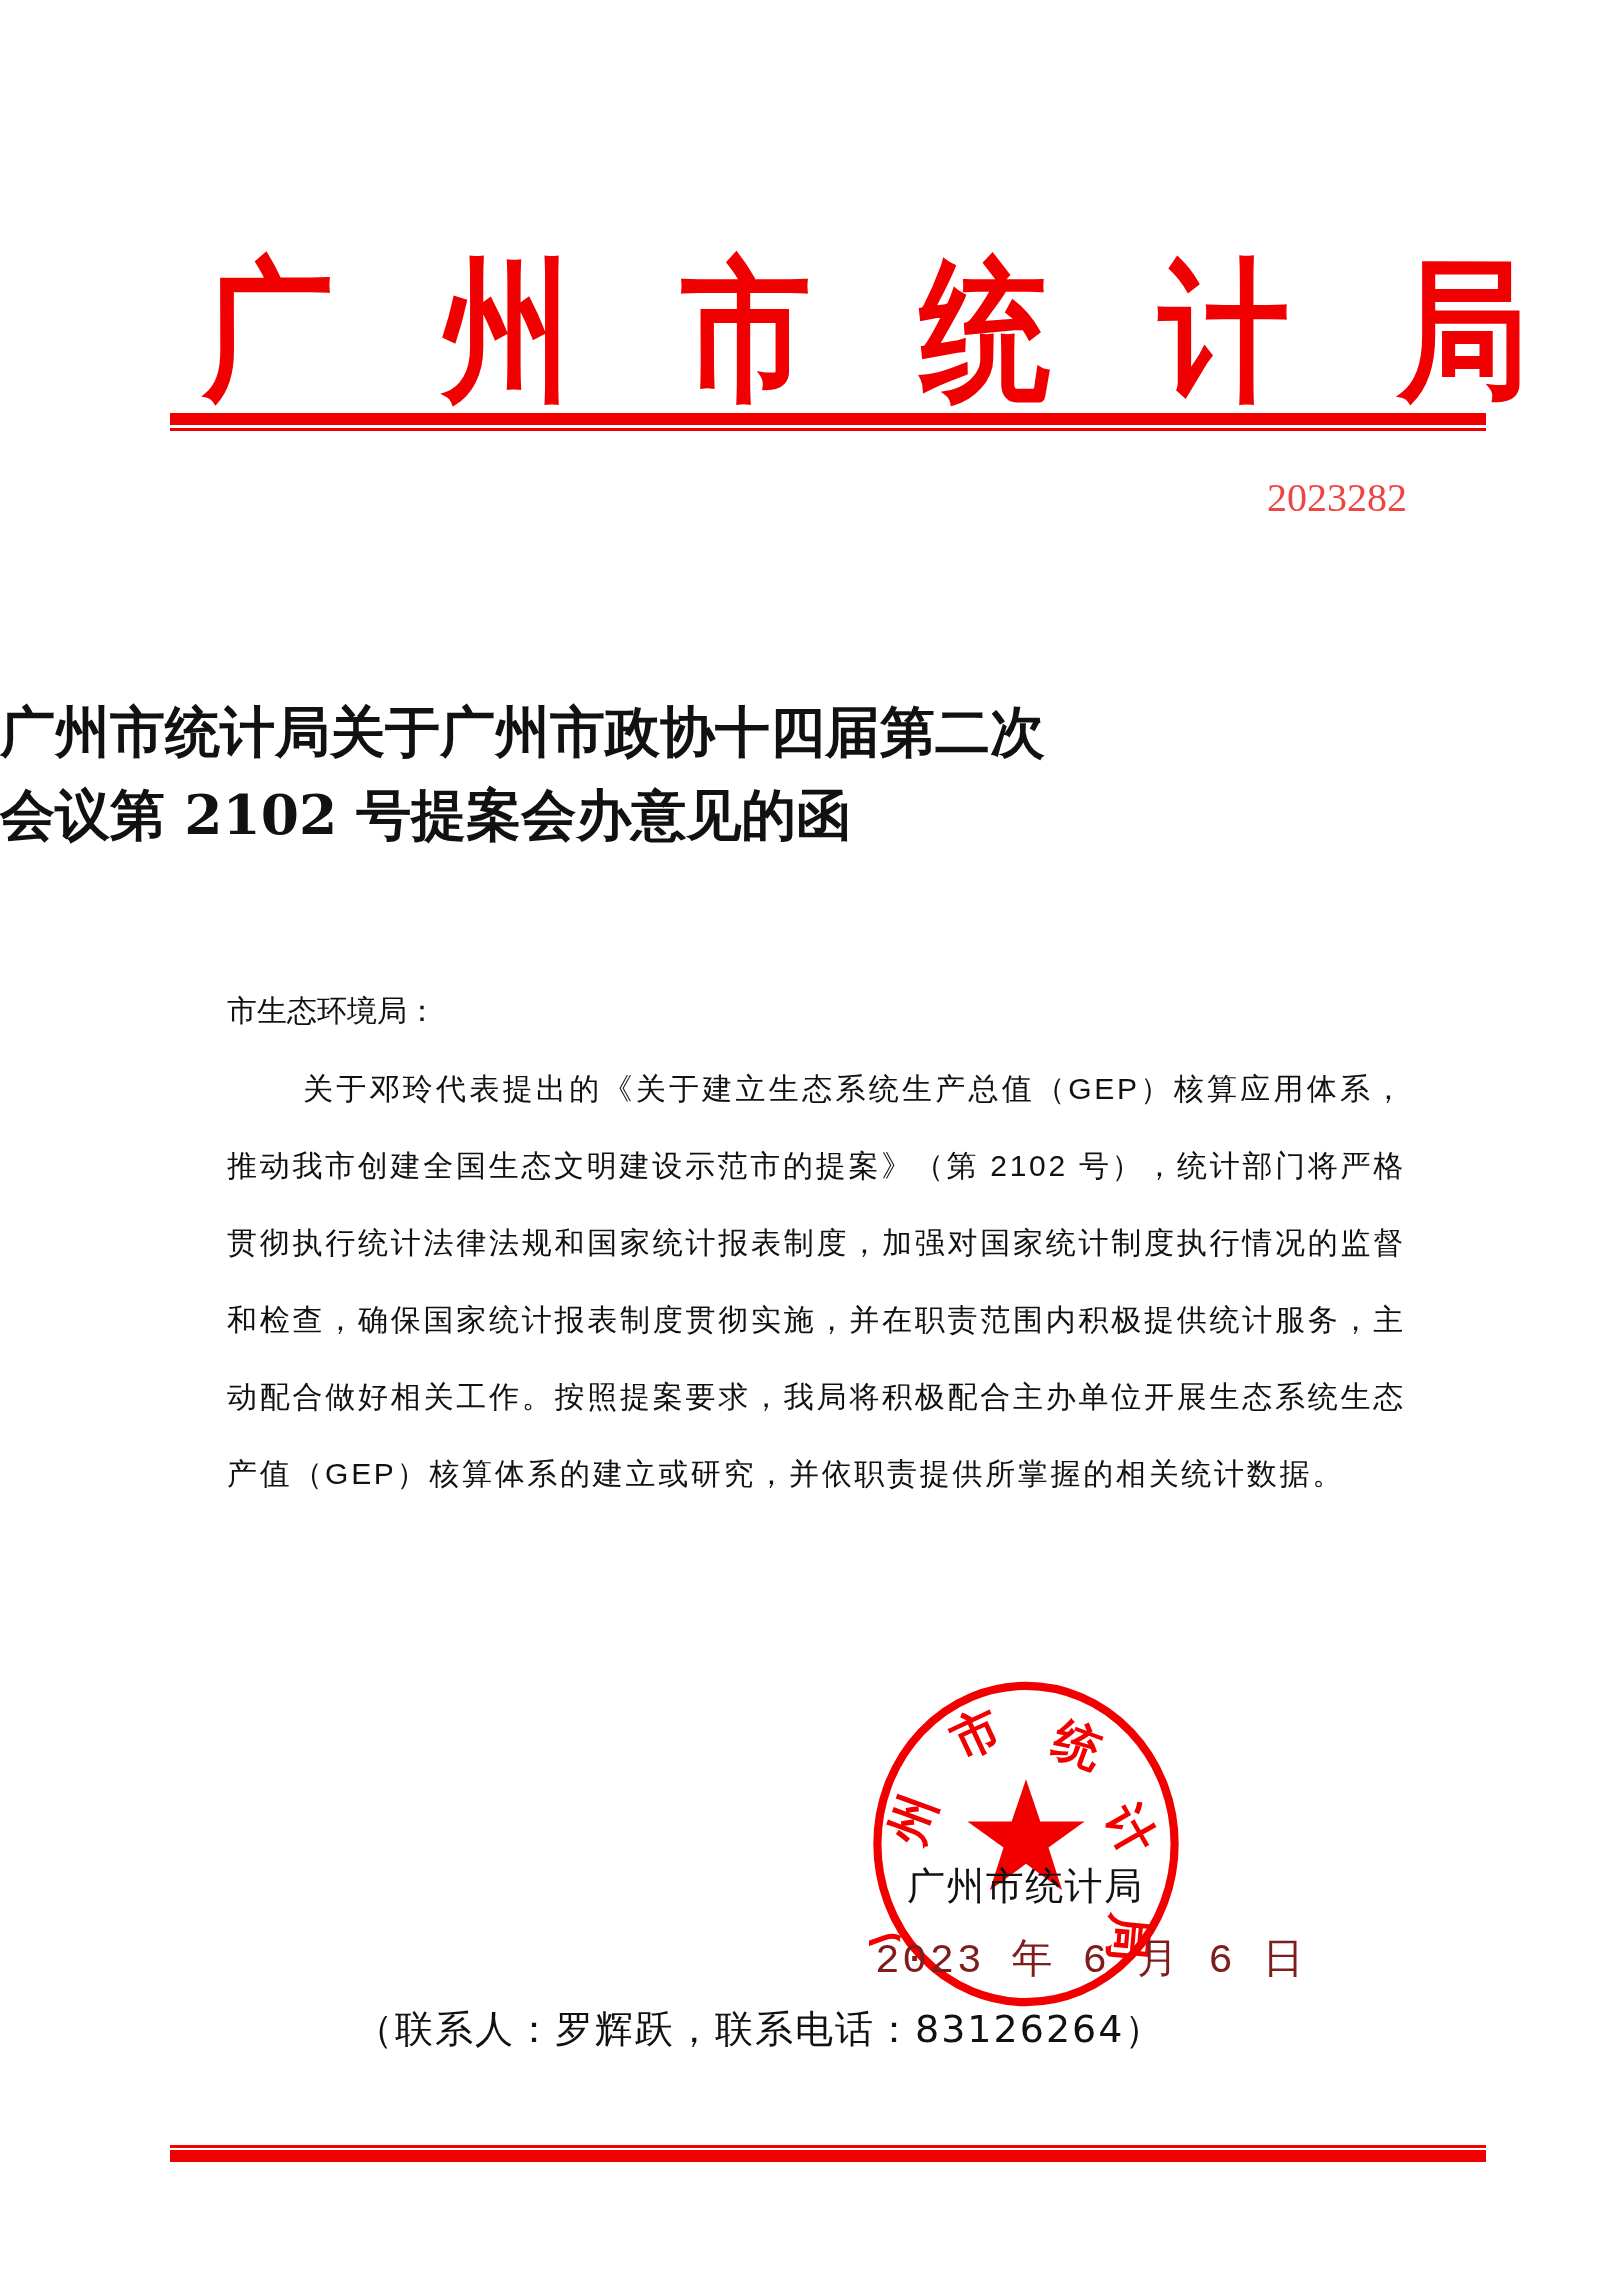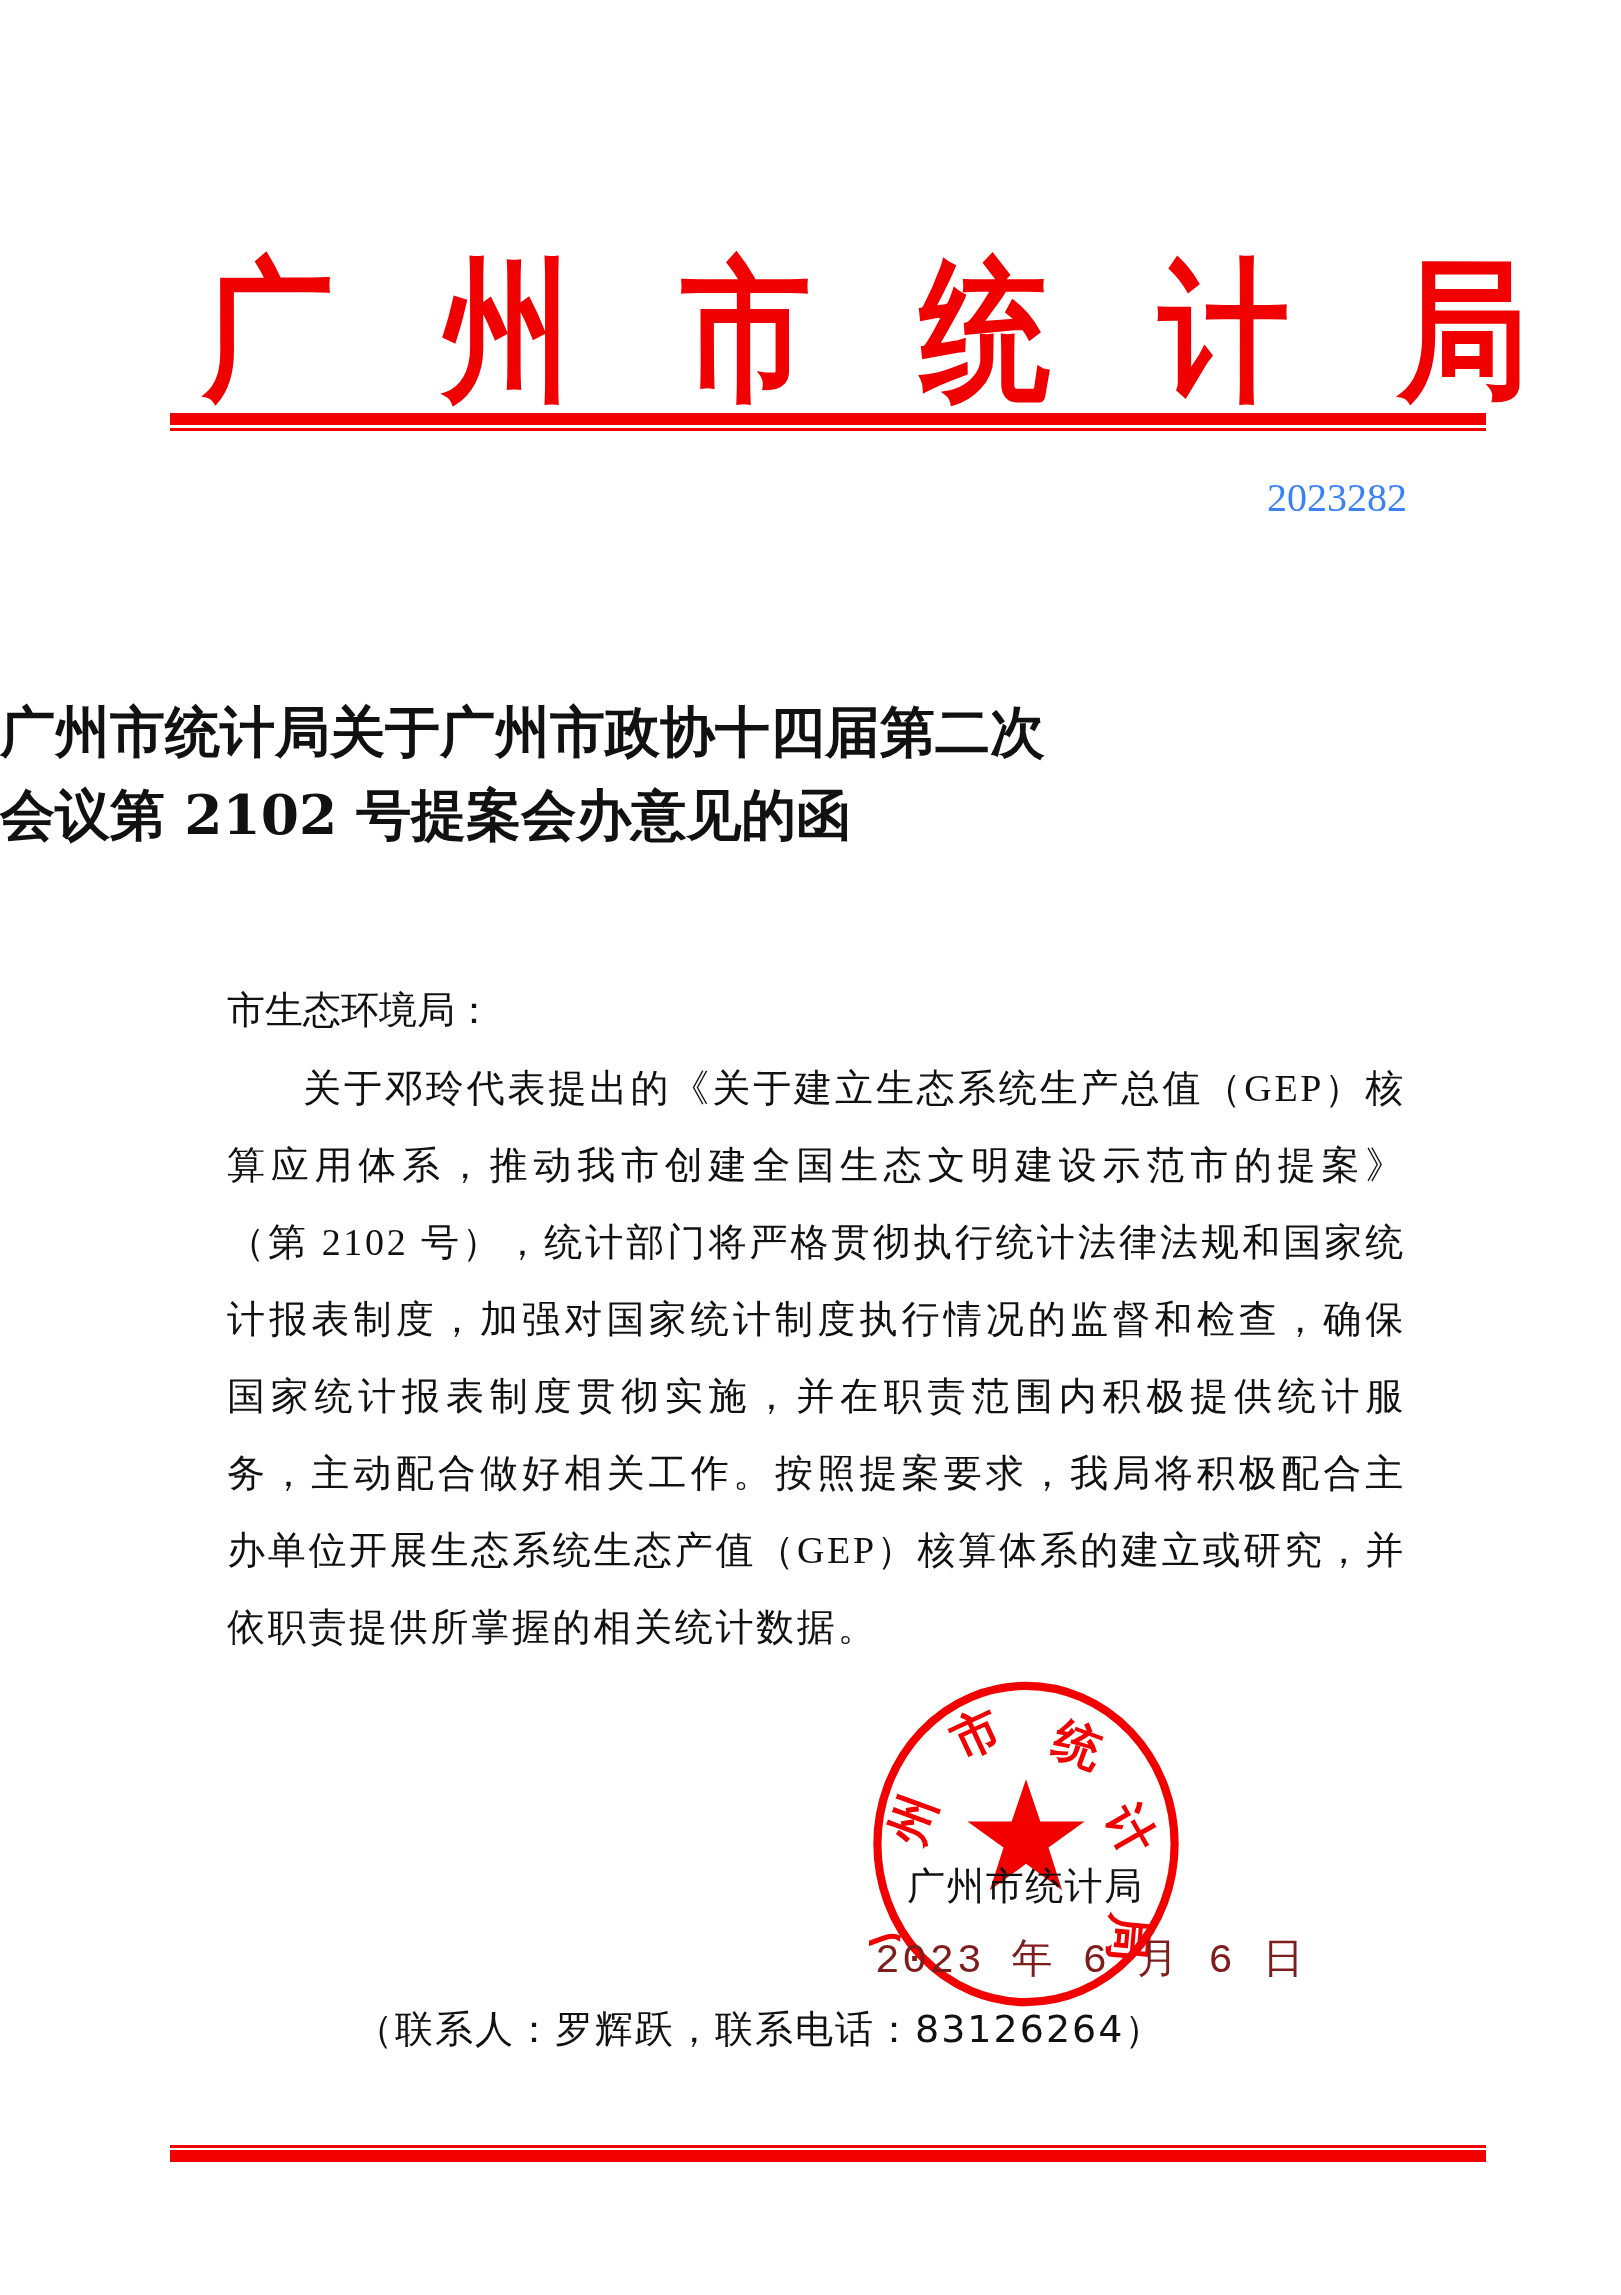--- a/index.html
+++ b/index.html
@@ -6,25 +6,25 @@
   body { width: 1622px; height: 2295px; position: relative; overflow: hidden;
          font-family: "DejaVu Serif", "Liberation Serif", serif; color: #111; }
   .abs { position: absolute; }
   .masthead { left: 0; width: 1622px; top: 239px; text-align: center;
               font-family: "DejaVu Serif", serif; font-size: 130px; font-weight: bold;
               color: #f00000; letter-spacing: 109px; padding-left: 109px; line-height: 1.2;
               transform: scaleY(1.18); transform-origin: top center; }
   .rule-top { left: 170px; width: 1316px; }
   .rule-thick { height: 12.3px; background: #f20000; }
   .rule-thin { height: 2.7px; background: #f20000; }
-  .doc-no { right: 215px; top: 474px; font-family: "Liberation Serif", serif; font-size: 40px; color: #3b82f6; margin-left: 36px; }
+  .doc-no { right: 215px; top: 474px; font-family: "Liberation Serif", serif; font-size: 40px; color: #ef4444; margin-left: 36px; }
   .title { left: 0; width: 1622px; font-family: "DejaVu Serif", serif;
            font-weight: bold; font-size: 55px; line-height: 83px; color: #111; top: 690px; }
-  .body-text { left: 227px; width: 1179px; font-family: Liberation Serif, serif;
-               font-size: 38px; line-height: 77px; color: #111; }
+  .body-text { left: 227px; width: 1179px; font-family: Liberation Sans, sans-serif;
+               font-size: 30px; line-height: 77px; color: #111; }
   .greeting { top: 972px; }
   .para { top: 1050px; text-indent: 76px; text-align: justify; letter-spacing: 2.7px; }
   .seal { left: 869px; top: 1677px; width: 314px; height: 334px; }
   .sign { left: 907px; top: 1861px; font-family: "DejaVu Sans", sans-serif; font-size: 38px; color: #111; letter-spacing: 1.4px; }
   .date { left: 875px; top: 1931px; font-family: Liberation Mono, monospace; font-size: 41px; color: #7f1d1d; letter-spacing: 2.7px; }
   .contact { left: 310px; top: 2004px; font-family: "DejaVu Sans", sans-serif; font-size: 38px; color: #111; letter-spacing: 2px; margin-left: 45px; }
   .rule-bottom { left: 170px; width: 1316px; top: 2145px; }
 </style>
 </head>
 <body>

